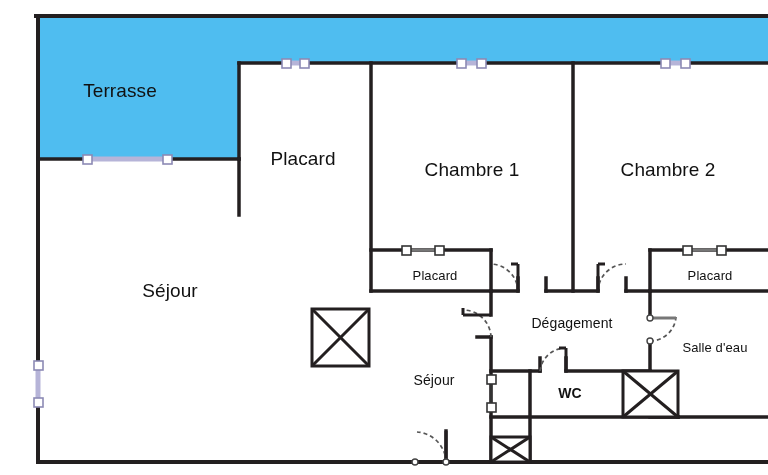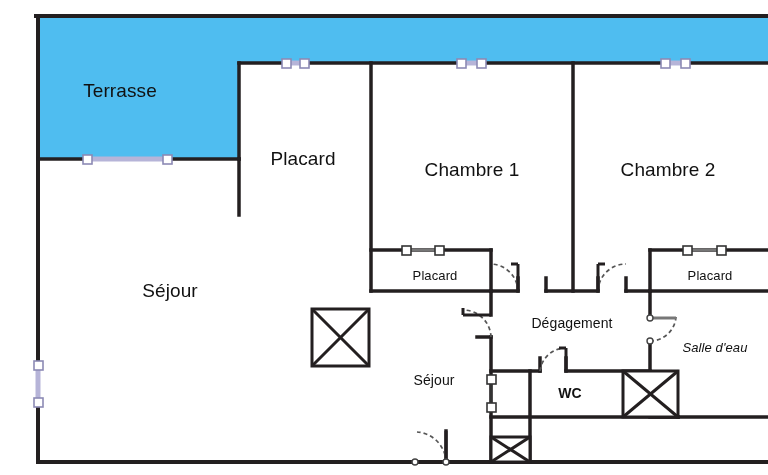--- a/index.html
+++ b/index.html
@@ -239,17 +239,17 @@
   </svg>
 
   <div class="room-label lbl-lg" style="left:95px;  top:91px;">Terrasse</div>
   <div class="room-label lbl-lg" style="left:278px; top:159px;">Placard</div>
   <div class="room-label lbl-lg" style="left:447px; top:170px;">Chambre 1</div>
   <div class="room-label lbl-lg" style="left:643px; top:170px;">Chambre 2</div>
   <div class="room-label lbl-lg" style="left:145px; top:291px;">Séjour</div>
   <div class="room-label lbl-sm" style="left:410px; top:275px;">Placard</div>
   <div class="room-label lbl-sm" style="left:685px; top:275px;">Placard</div>
   <div class="room-label lbl-md" style="left:547px; top:323px;">Dégagement</div>
-  <div class="room-label lbl-sm" style="left:690px; top:347px;font-style:italic;">Salle d'eau</div>
+  <div class="room-label lbl-sm" style="left:690px; top:347px;">Salle d'eau</div>
   <div class="room-label lbl-md" style="left:409px; top:380px;">Séjour</div>
   <div class="room-label lbl-md" style="left:545px; top:393px;font-weight:bold;">WC</div>
 
 </div>
 
 </body></html>

